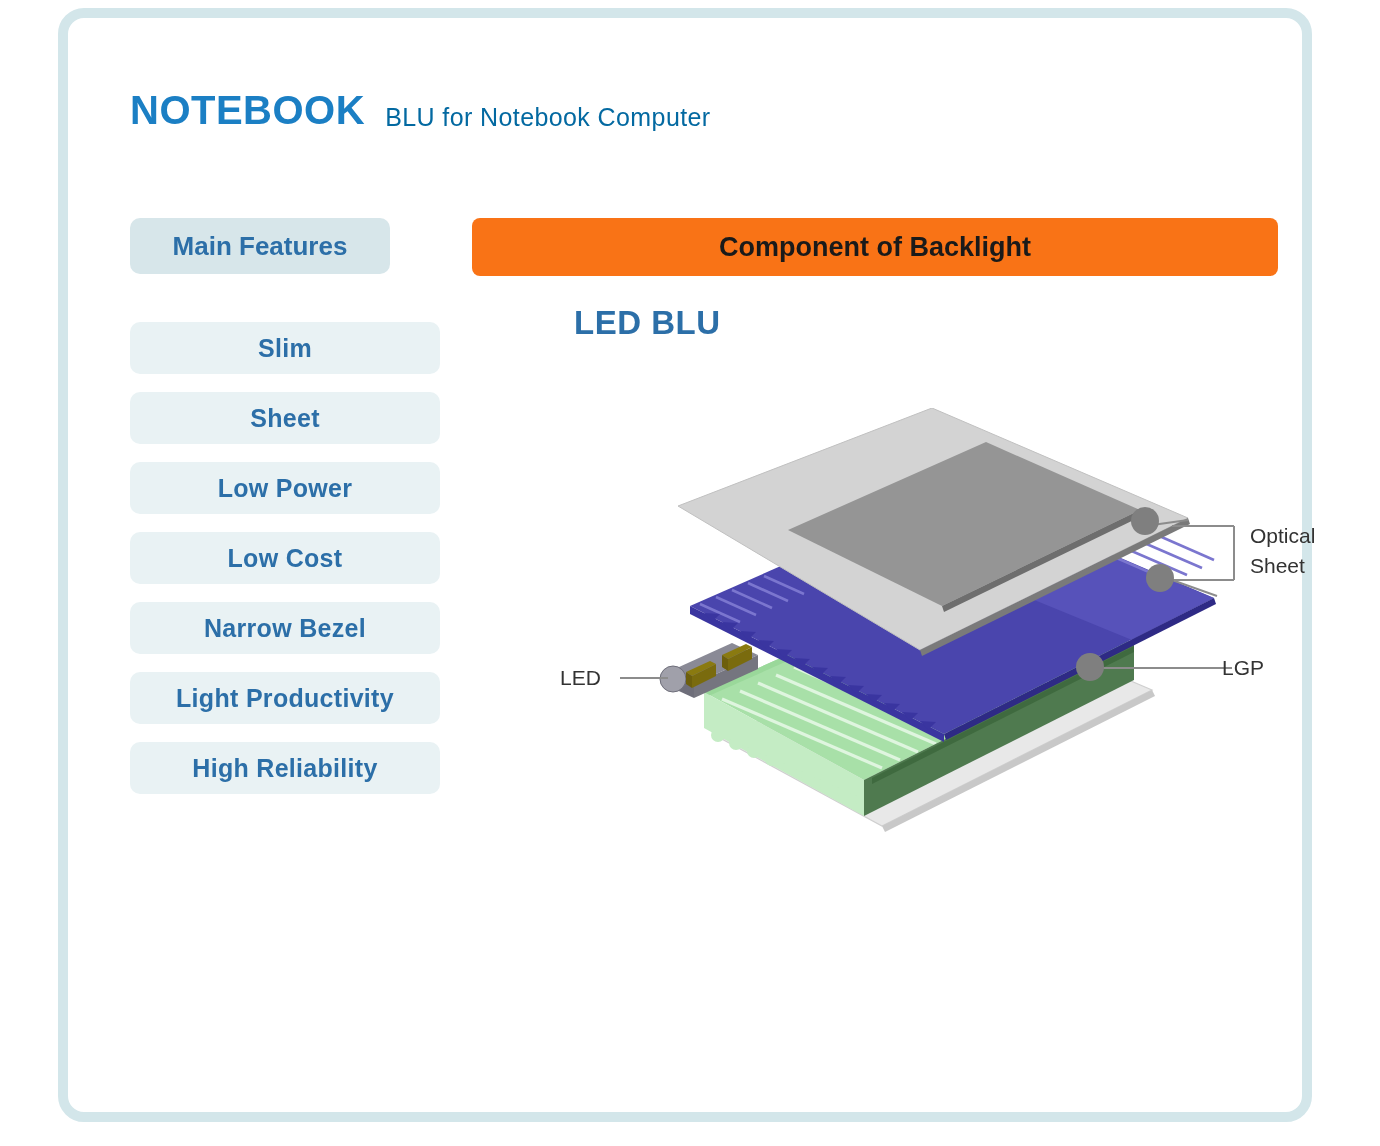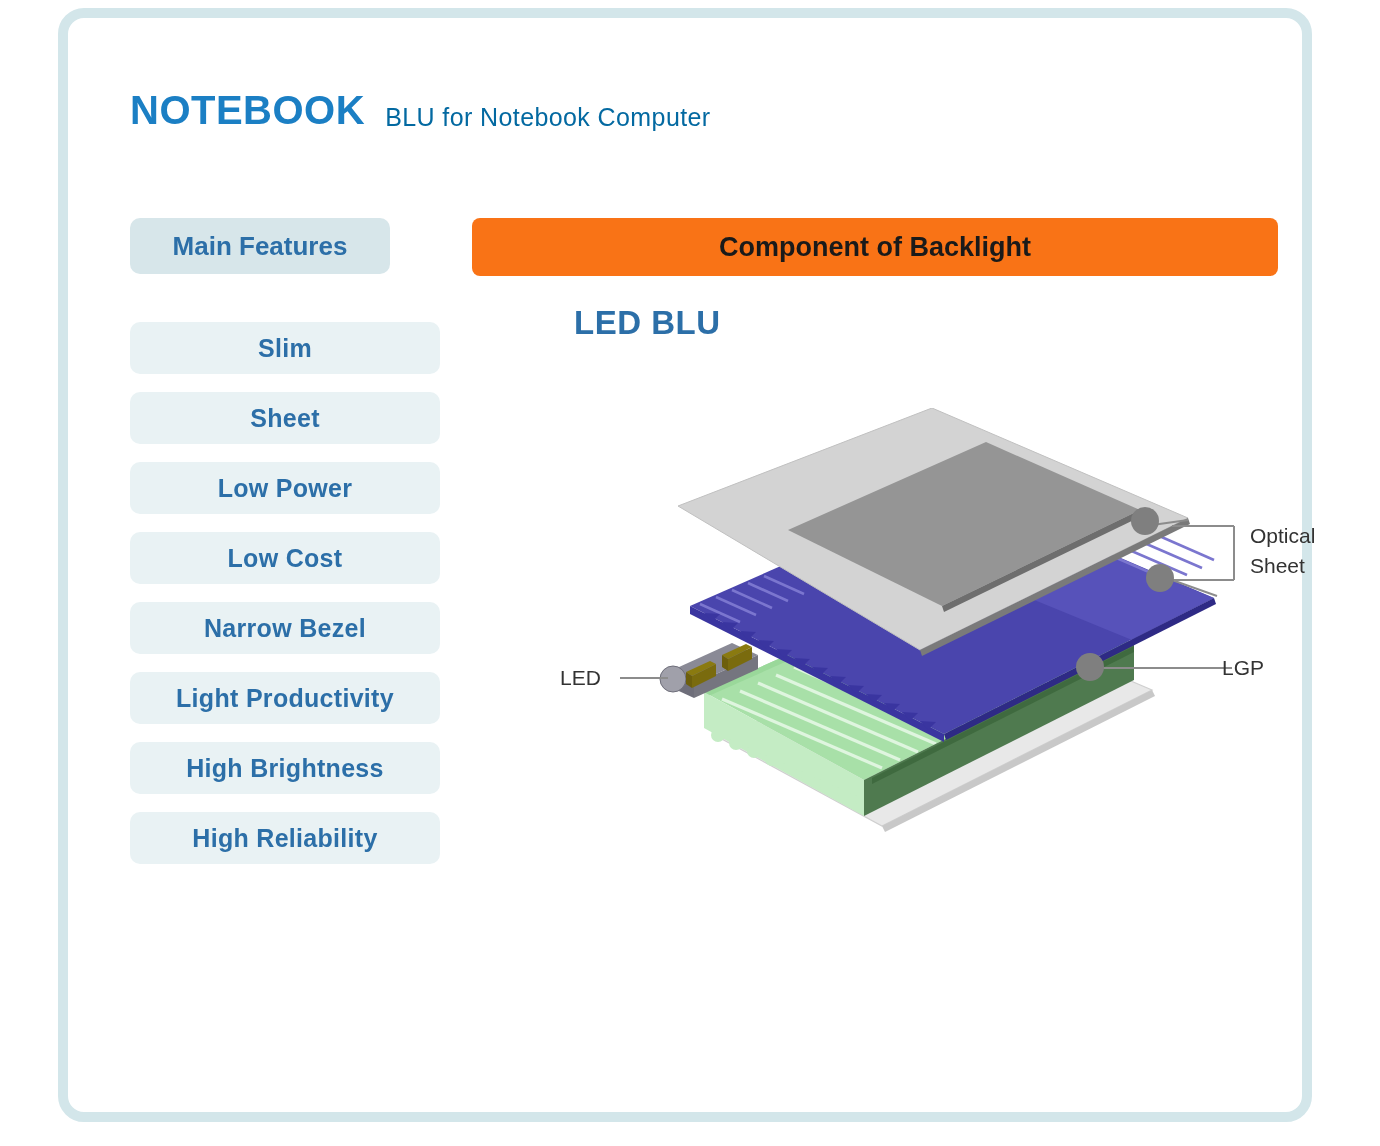--- a/index.html
+++ b/index.html
@@ -148,21 +148,20 @@
 
   <div class="sidebar">
     <div class="sidebar-header">Main Features</div>
     <div class="sidebar-list">
       <div class="sidebar-item">Slim</div>
       <div class="sidebar-item">Sheet</div>
       <div class="sidebar-item">Low Power</div>
       <div class="sidebar-item">Low Cost</div>
       <div class="sidebar-item">Narrow Bezel</div>
       <div class="sidebar-item">Light Productivity</div>
-      <div class="sidebar-item">High Brightness</div>
       <div class="sidebar-item">High Reliability</div>
     </div>
   </div>
 
   <div class="main-panel">
     <div class="panel-header">Component of Backlight</div>
     <div class="panel-title">LED BLU</div>
   </div>
 
   <div class="diagram-wrap">

